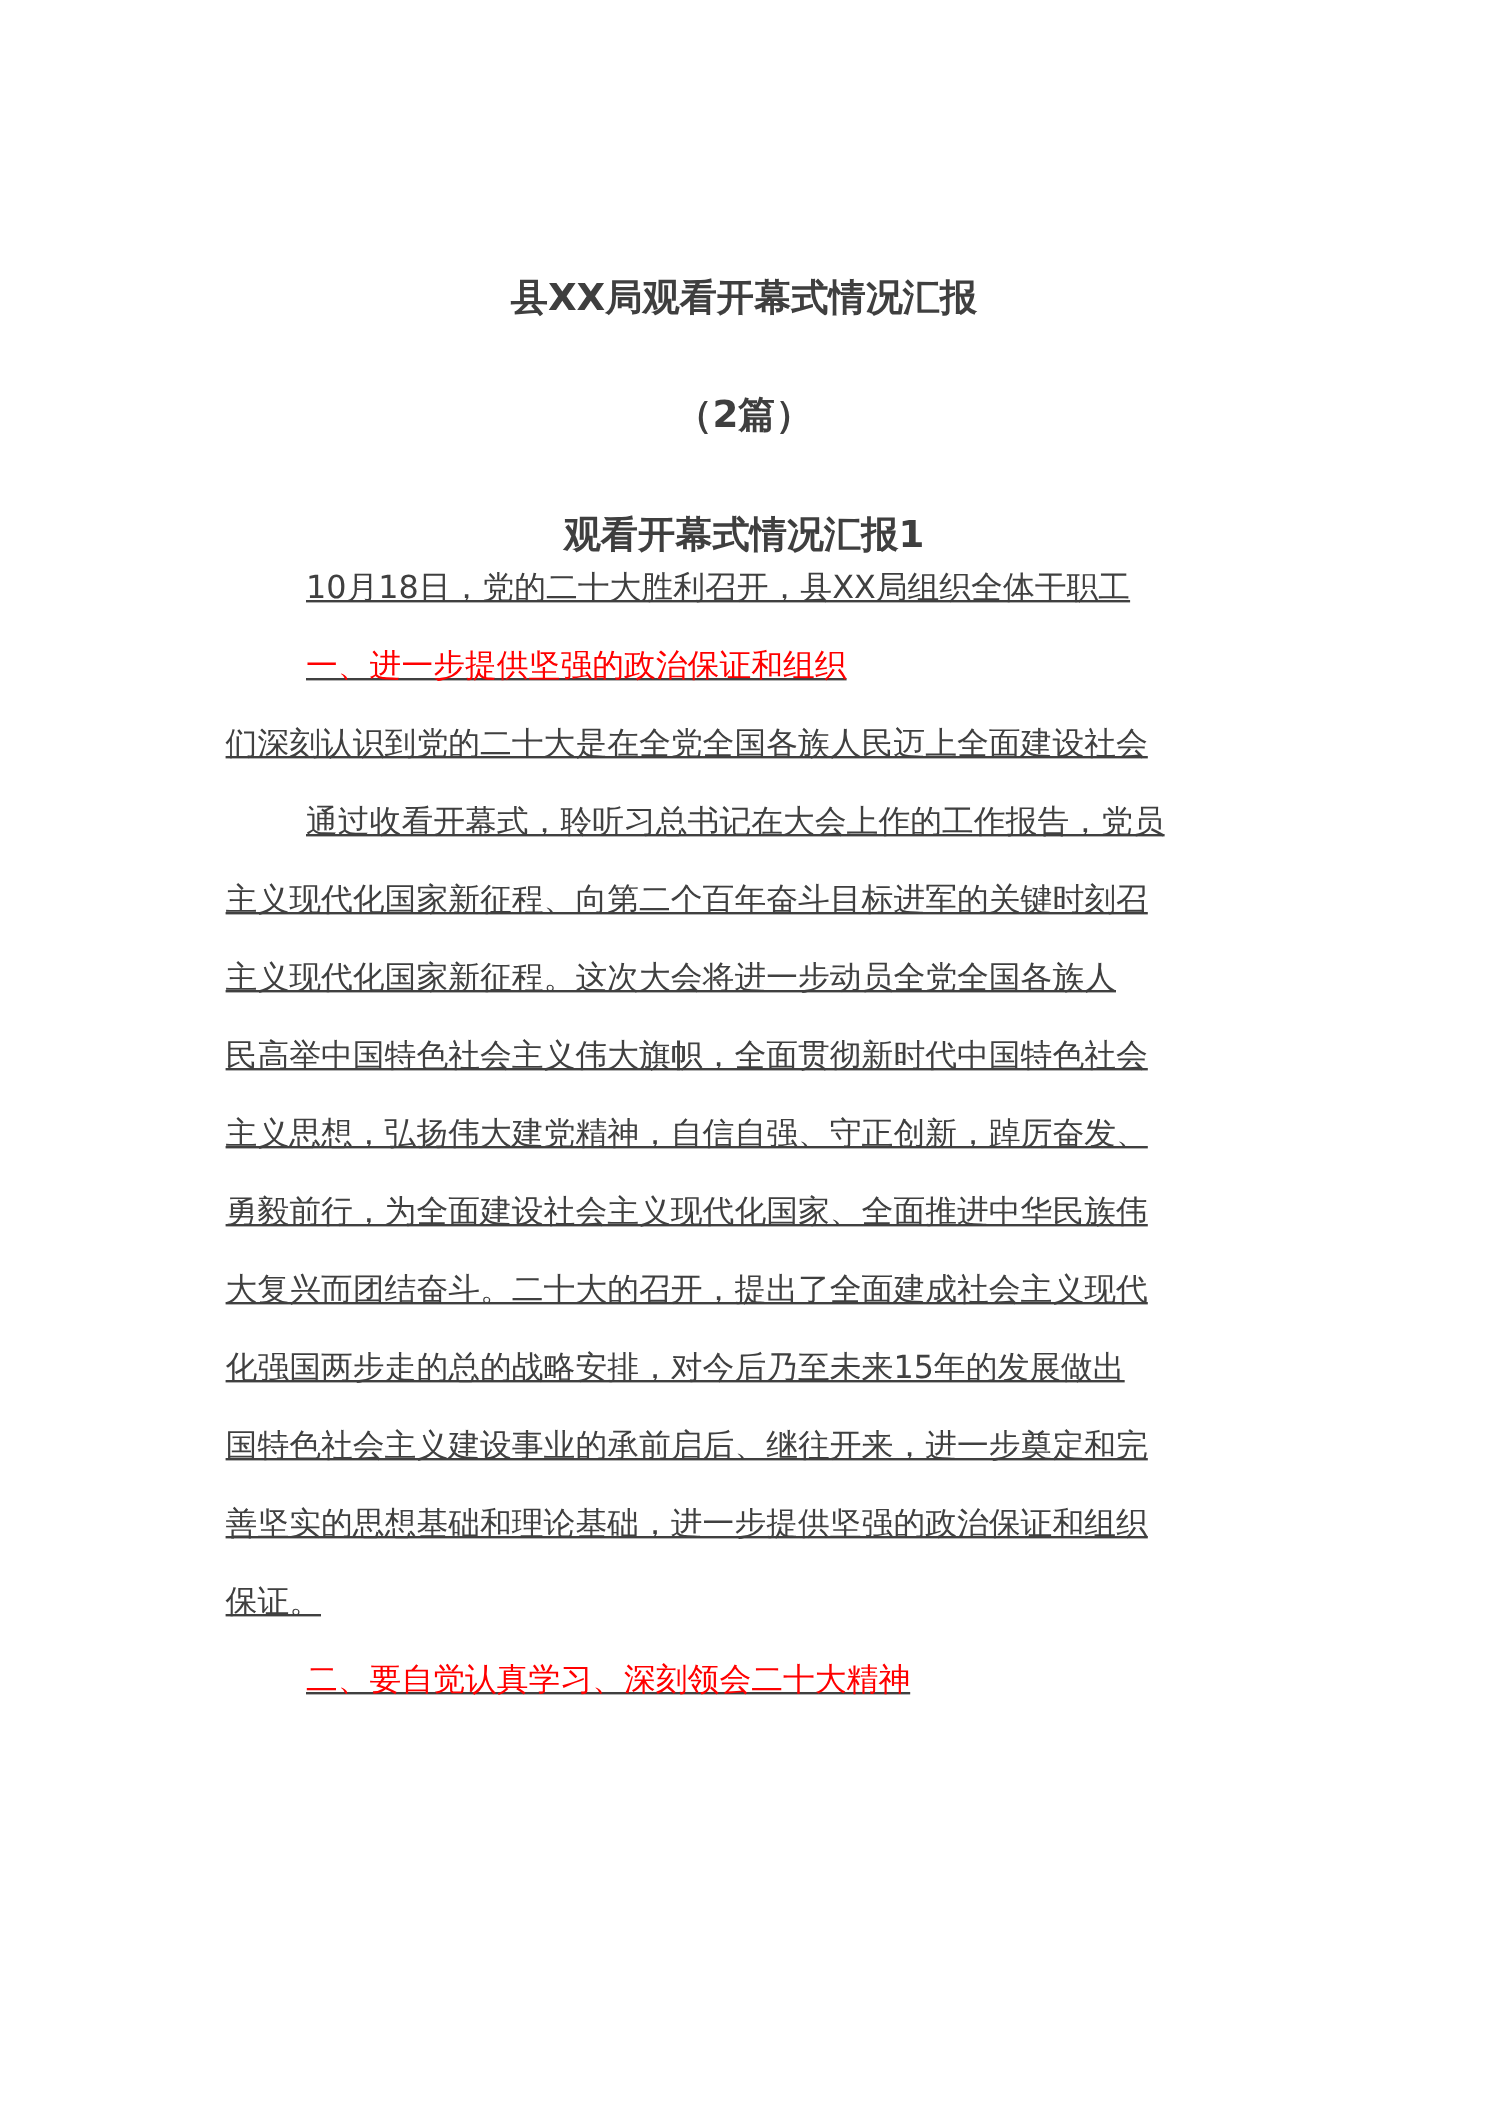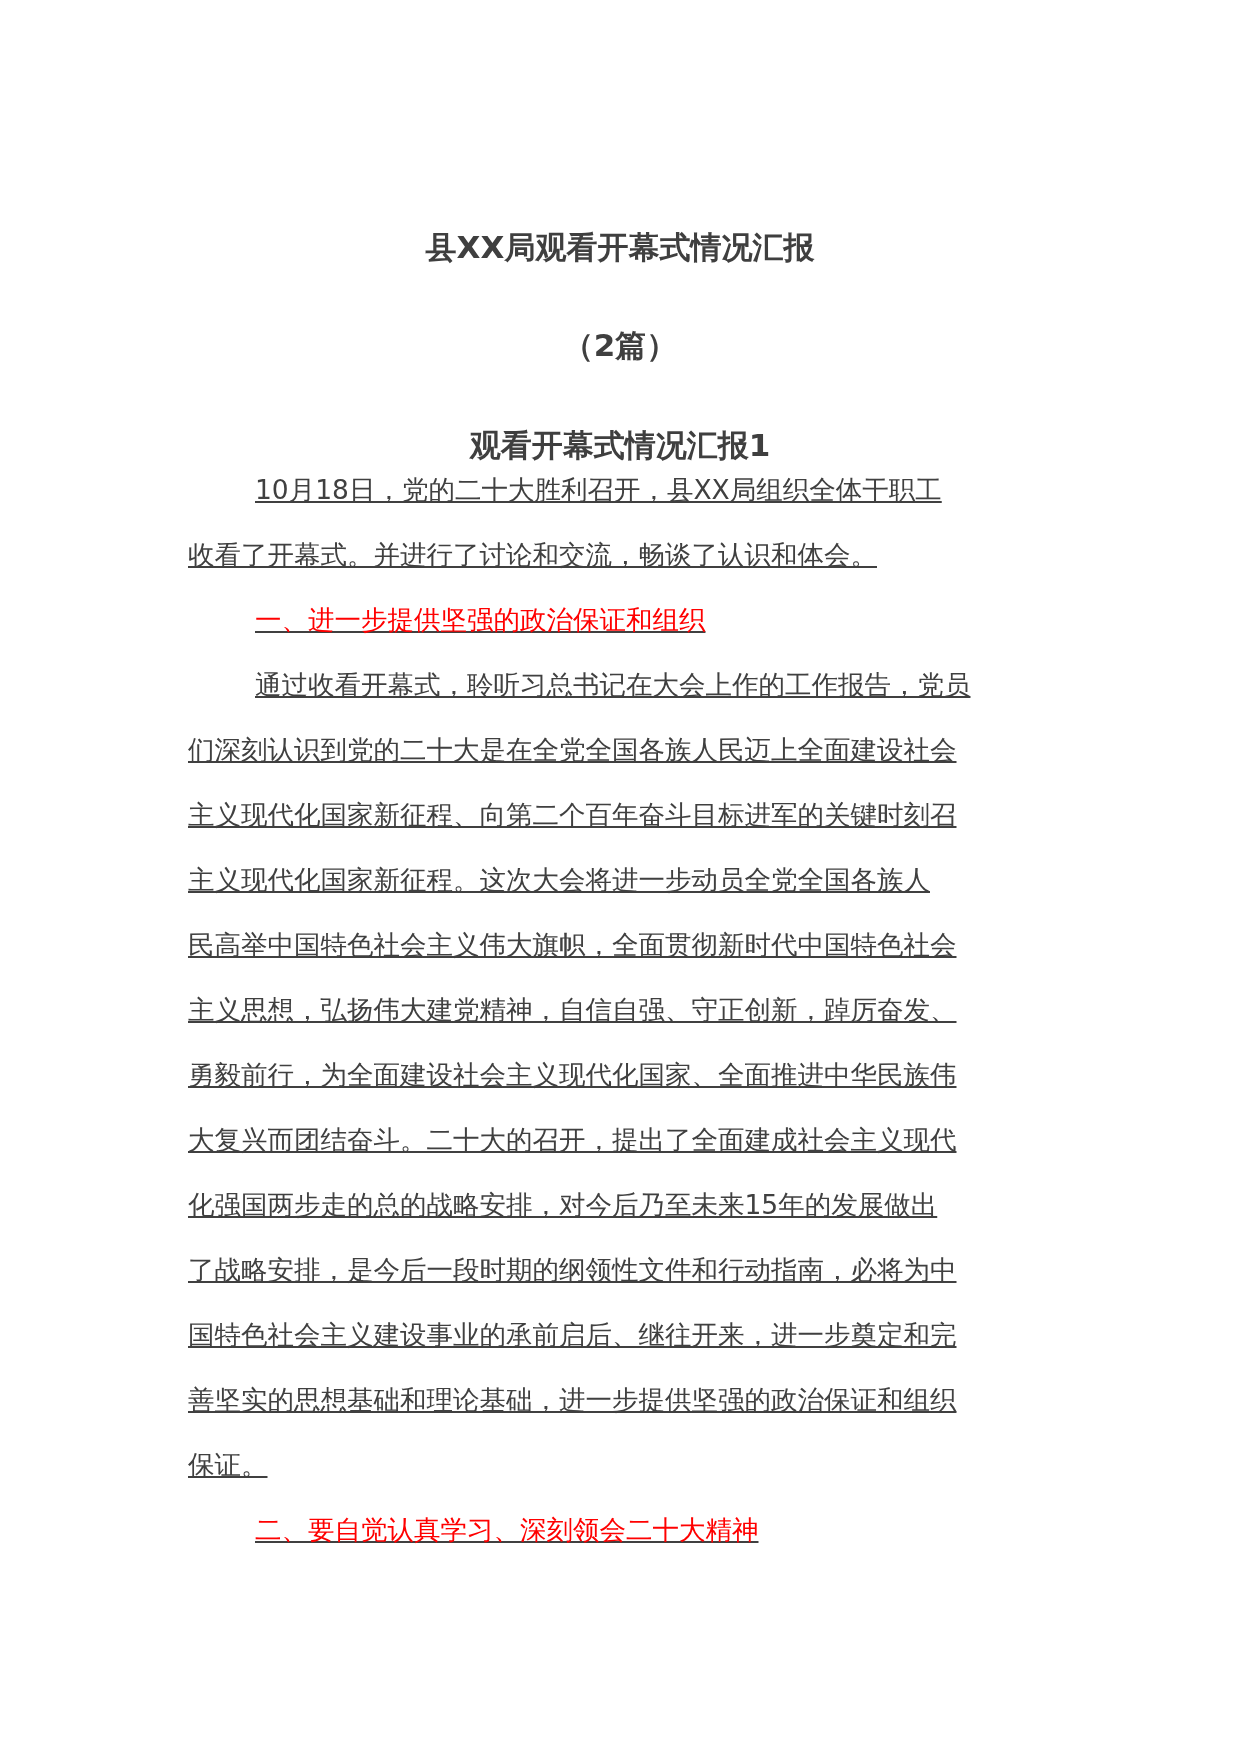--- a/index.html
+++ b/index.html
@@ -64,34 +64,32 @@
 <body>
 
 <div class="page">
 
   <div class="title title-main">县XX局观看开幕式情况汇报</div>
   <div class="title title-sub">（2篇）</div>
   <div class="title title-section">观看开幕式情况汇报1</div>
 
   <div class="body-text" style="top: 406px;">
     <span class="line indent">10月18日，党的二十大胜利召开，县XX局组织全体干职工</span>
-    <span class="line">收看了开幕式。并进行了讨论和交流，畅谈了认识和体会。</span>
 
     <span class="line indent heading-red">一、进一步提供坚强的政治保证和组织</span>
 
+    <span class="line">们深刻认识到党的二十大是在全党全国各族人民迈上全面建设社会</span>
     <span class="line indent">通过收看开幕式，聆听习总书记在大会上作的工作报告，党员</span>
-    <span class="line">们深刻认识到党的二十大是在全党全国各族人民迈上全面建设社会</span>
     <span class="line">主义现代化国家新征程、向第二个百年奋斗目标进军的关键时刻召</span>
     <span class="line">主义现代化国家新征程。这次大会将进一步动员全党全国各族人</span>
     <span class="line">民高举中国特色社会主义伟大旗帜，全面贯彻新时代中国特色社会</span>
     <span class="line">主义思想，弘扬伟大建党精神，自信自强、守正创新，踔厉奋发、</span>
     <span class="line">勇毅前行，为全面建设社会主义现代化国家、全面推进中华民族伟</span>
     <span class="line">大复兴而团结奋斗。二十大的召开，提出了全面建成社会主义现代</span>
     <span class="line">化强国两步走的总的战略安排，对今后乃至未来15年的发展做出</span>
-    <span class="line">了战略安排，是今后一段时期的纲领性文件和行动指南，必将为中</span>
     <span class="line">国特色社会主义建设事业的承前启后、继往开来，进一步奠定和完</span>
     <span class="line">善坚实的思想基础和理论基础，进一步提供坚强的政治保证和组织</span>
     <span class="line">保证。</span>
 
     <span class="line indent heading-red">二、要自觉认真学习、深刻领会二十大精神</span>
   </div>
 
 </div>
 
 </body></html>

